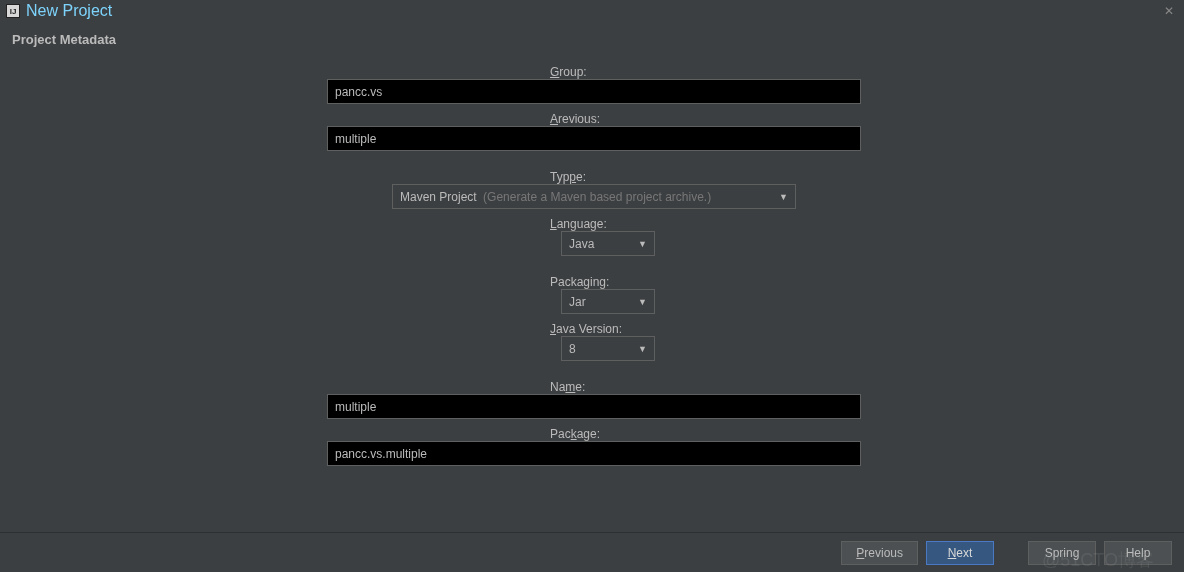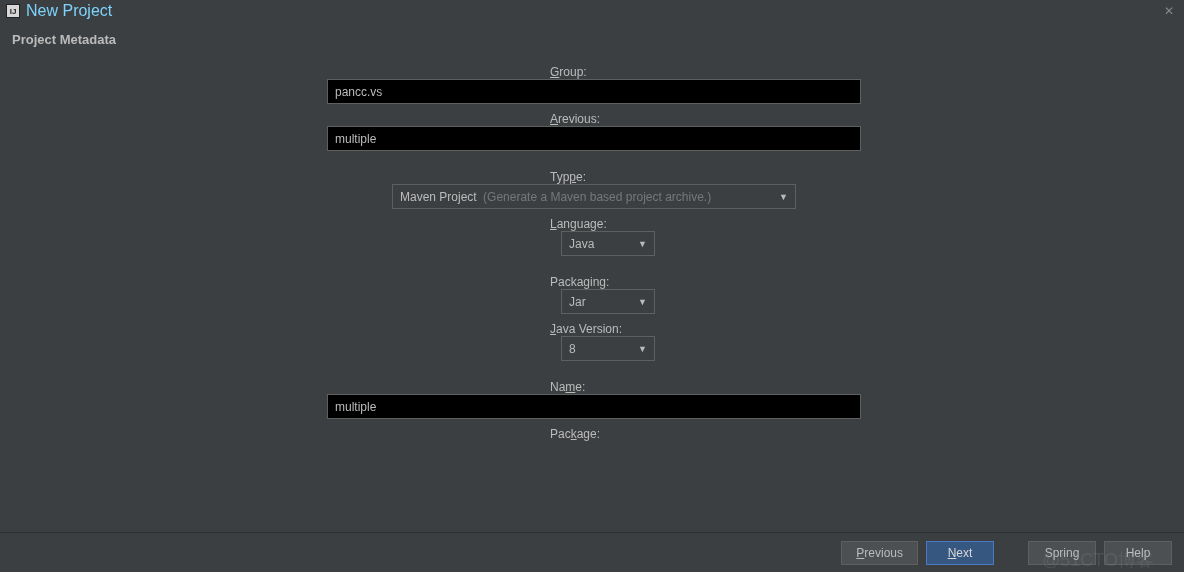--- a/index.html
+++ b/index.html
@@ -90,20 +90,21 @@
 
 
   <div class="form-row">
     <div class="form-label"><span>Na</span><span class="u">m</span><span>e:</span></div>
     <input class="text-input" value="multiple" style="">
   </div>
 
 
   <div class="form-row">
     <div class="form-label"><span>Pac</span><span class="u">k</span><span>age:</span></div>
+    <input class="text-input" value="pancc.vs.multiple" style="">
   </div>
 </div>
 
 <div class="footer">
   <div class="btn">
       <span class="u">P</span>
       <span>revious</span>
     </div>
   <div class="btn primary">
       <span class="u">N</span>

